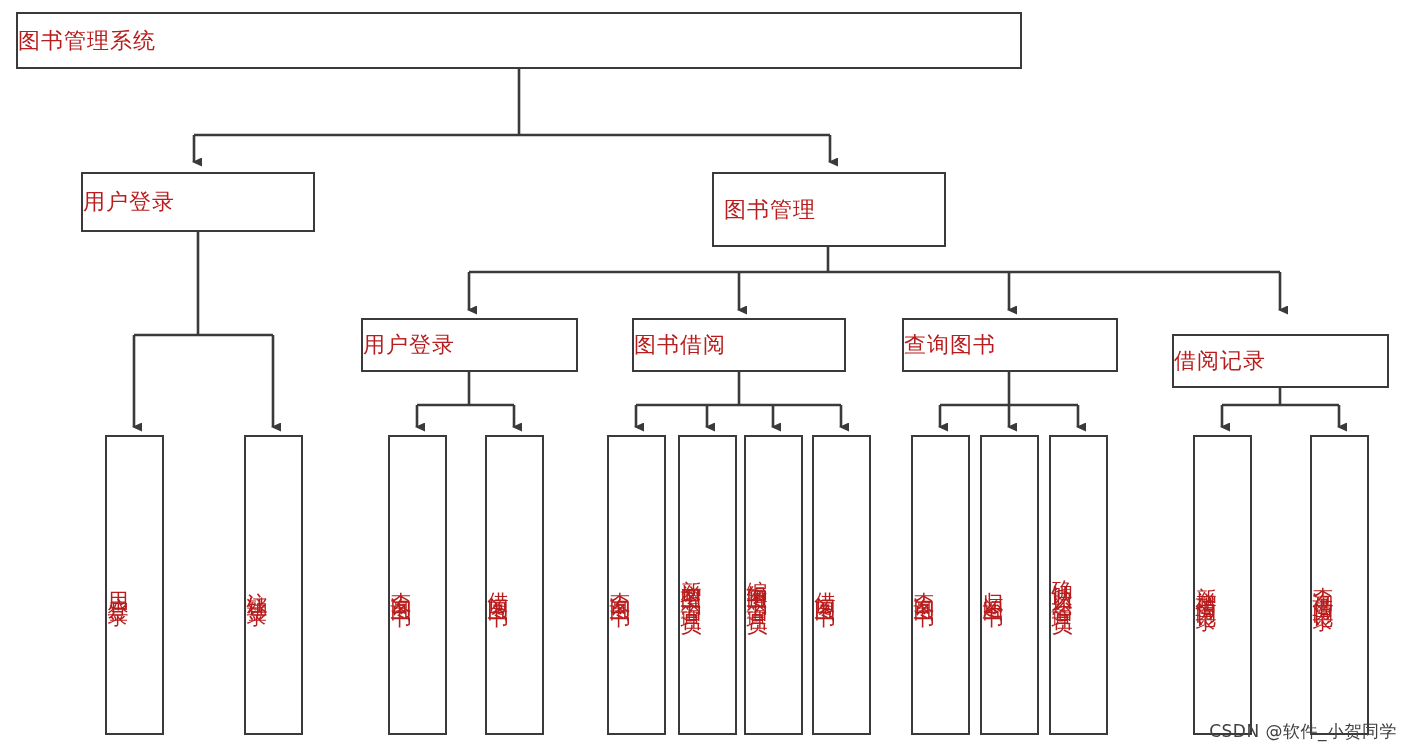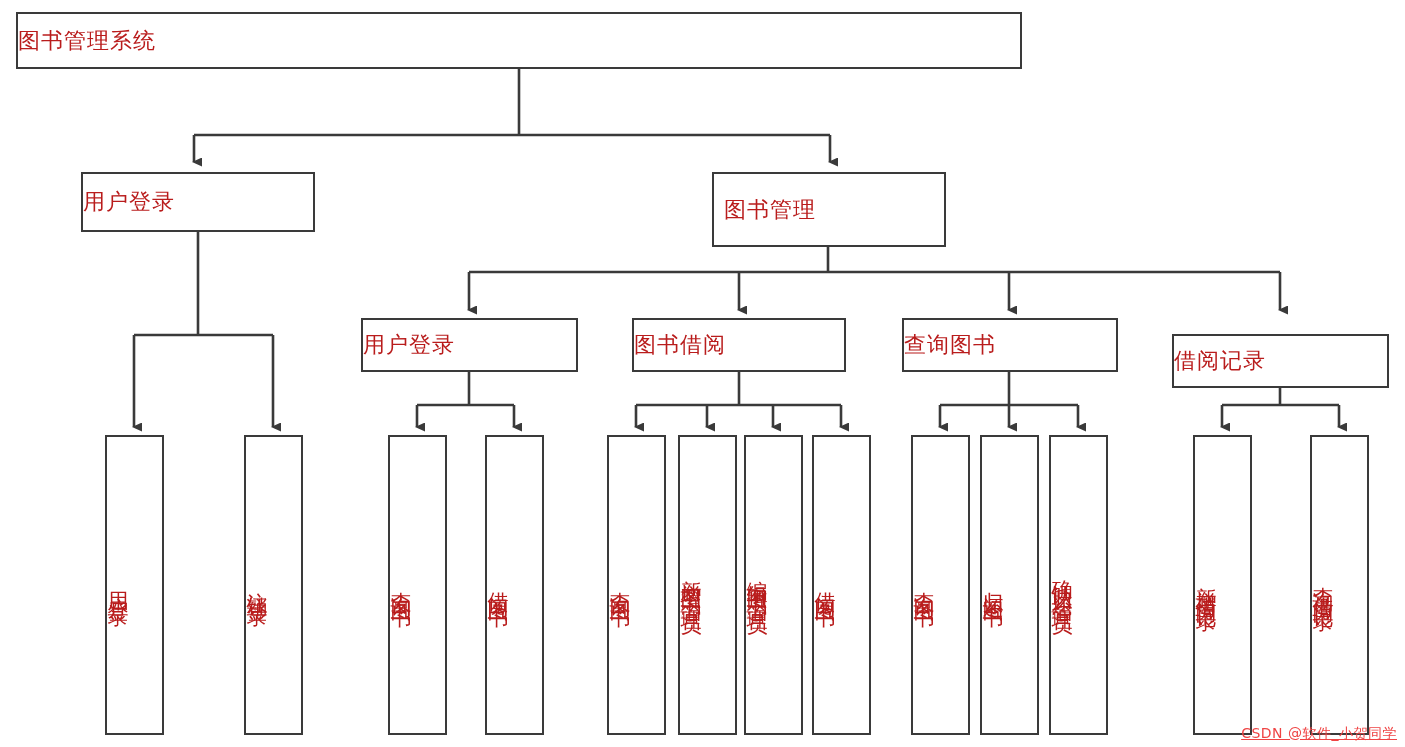--- a/index.html
+++ b/index.html
@@ -49,25 +49,24 @@
     left: 0;
     top: 0;
     width: 1405px;
     height: 747px;
     pointer-events: none;
   }
   .watermark {
     position: absolute;
     right: 8px;
     bottom: 4px;
-    font-size: 14px;
-    color: #ef4444;
+    font-size: 17px;
+    color: #404040;
     letter-spacing: 0.5px;
     white-space: nowrap;
-    text-decoration: underline;
   }
 </style>
 </head>
 <body>
 
 <div id="canvas">
 
   <svg class="links" viewBox="0 0 1405 747">
     <defs>
       <marker id="arrow" markerWidth="10" markerHeight="10" refX="4.5" refY="8" orient="auto" markerUnits="userSpaceOnUse">

